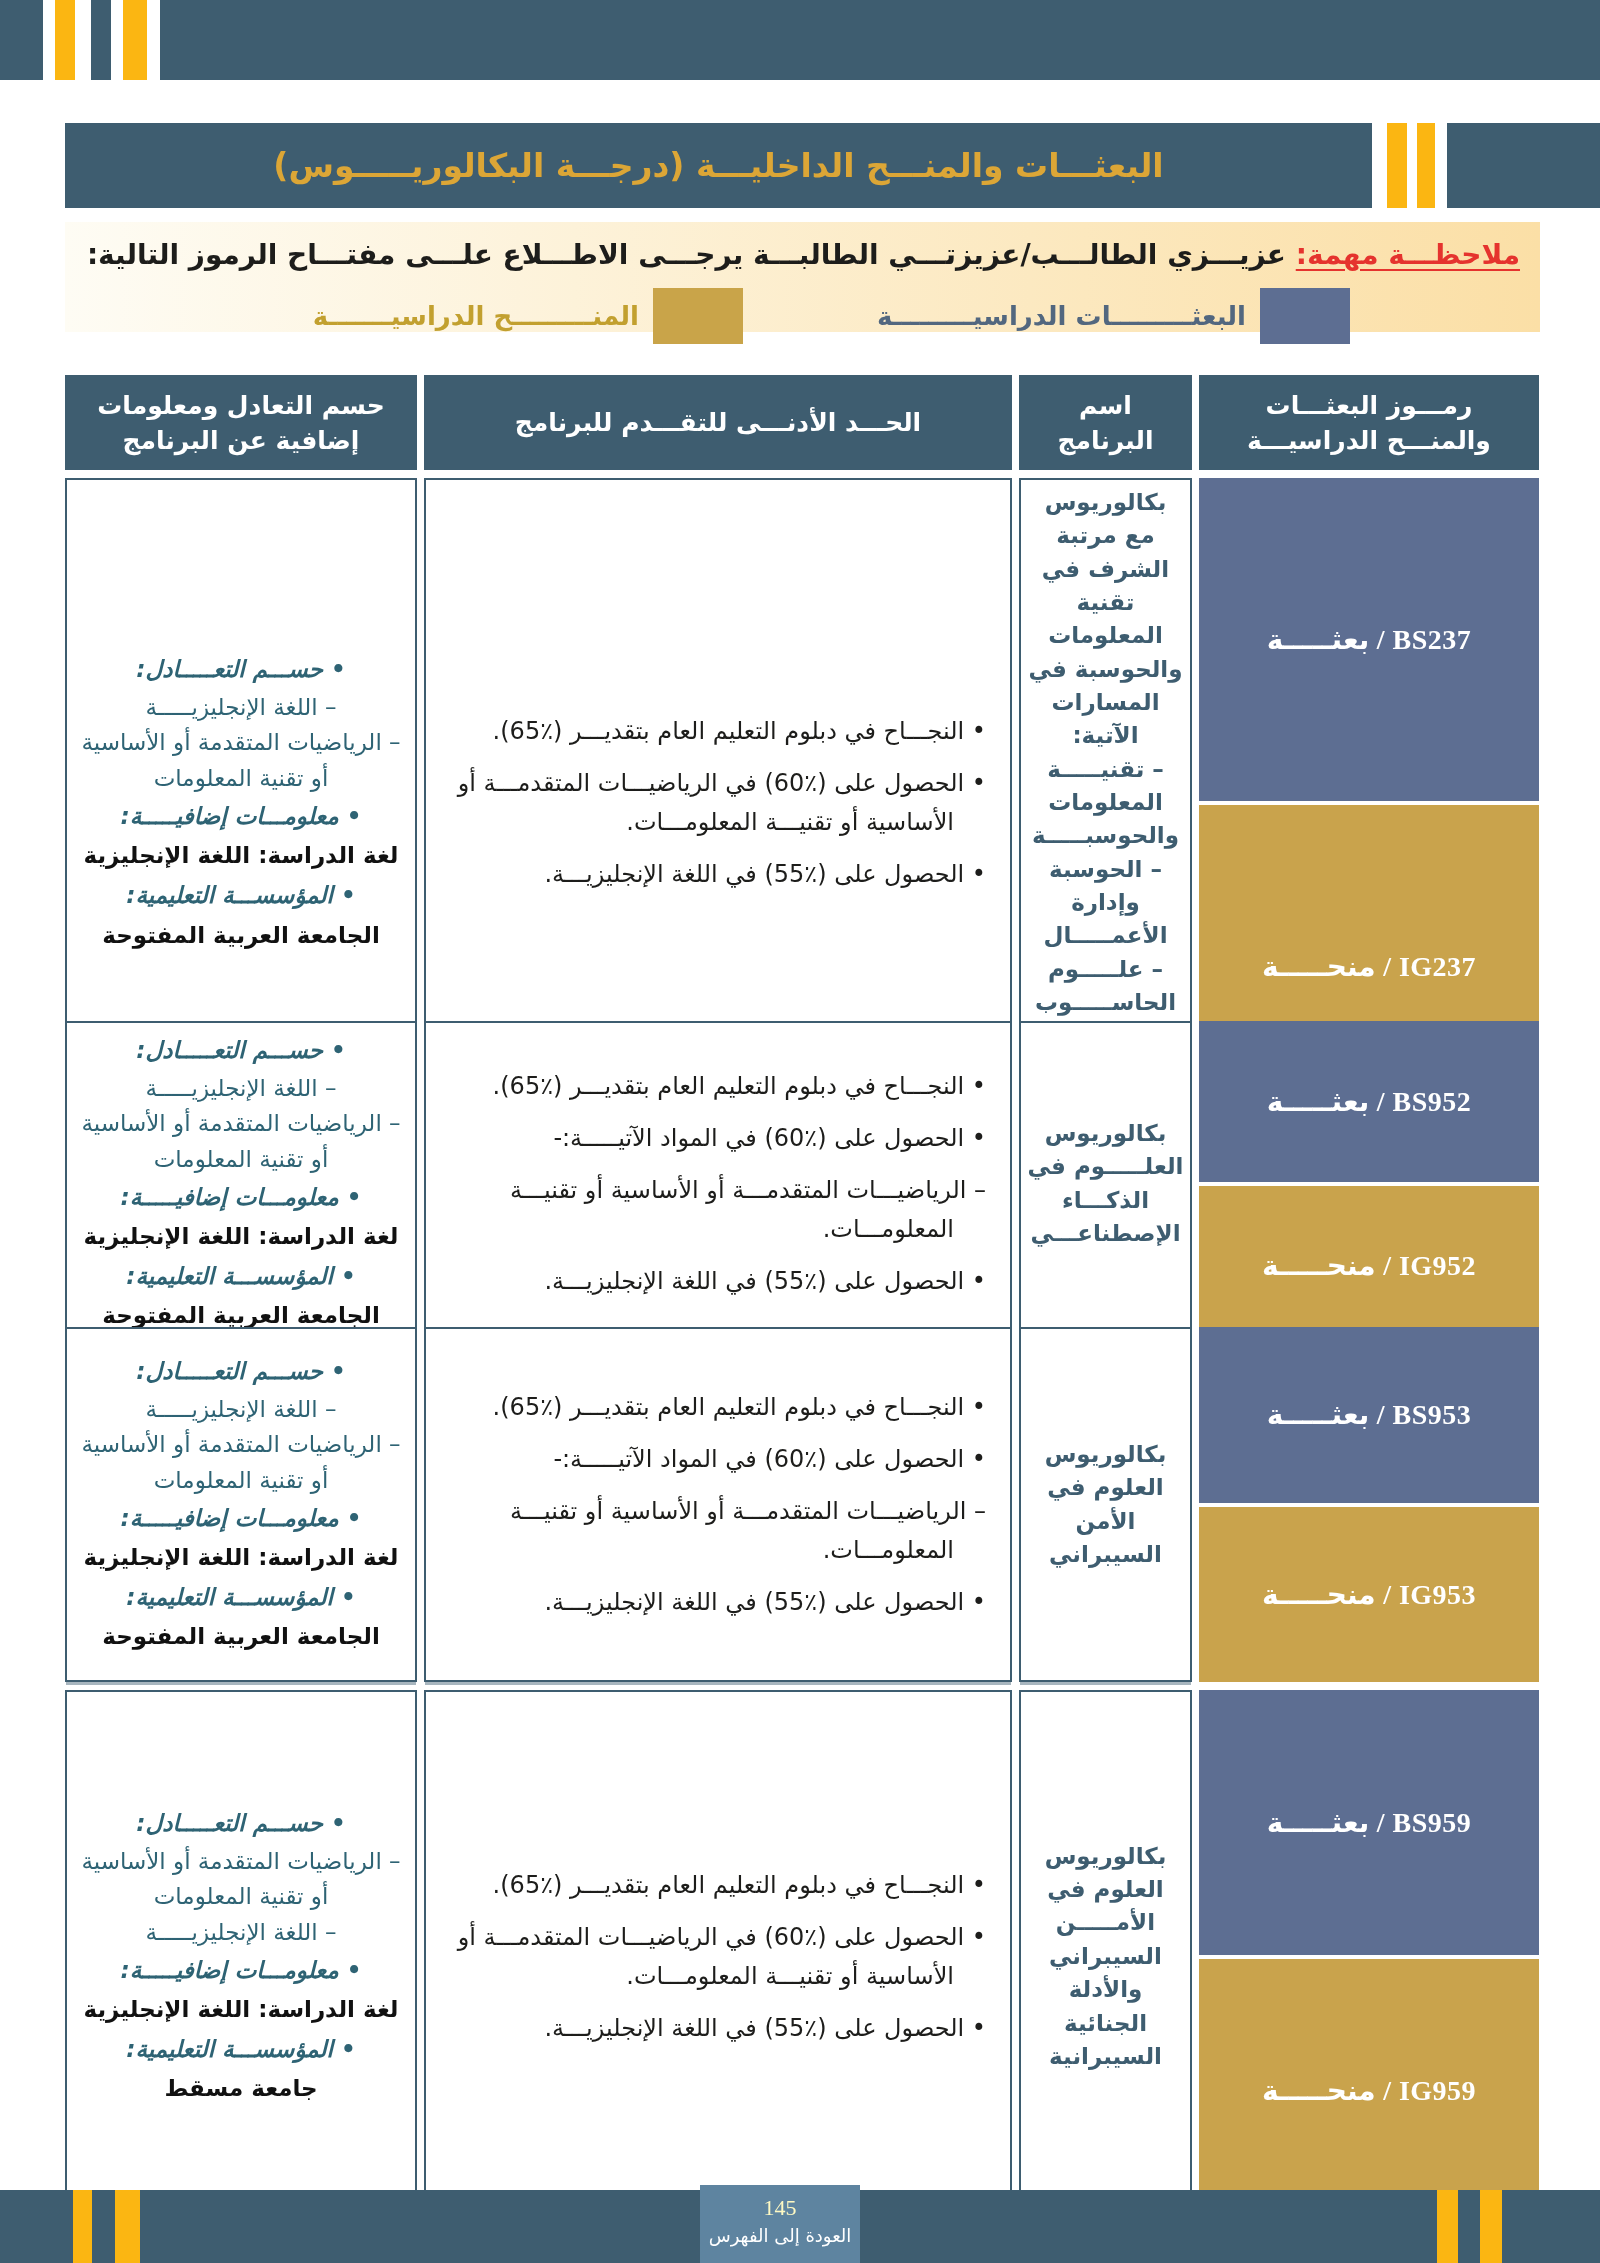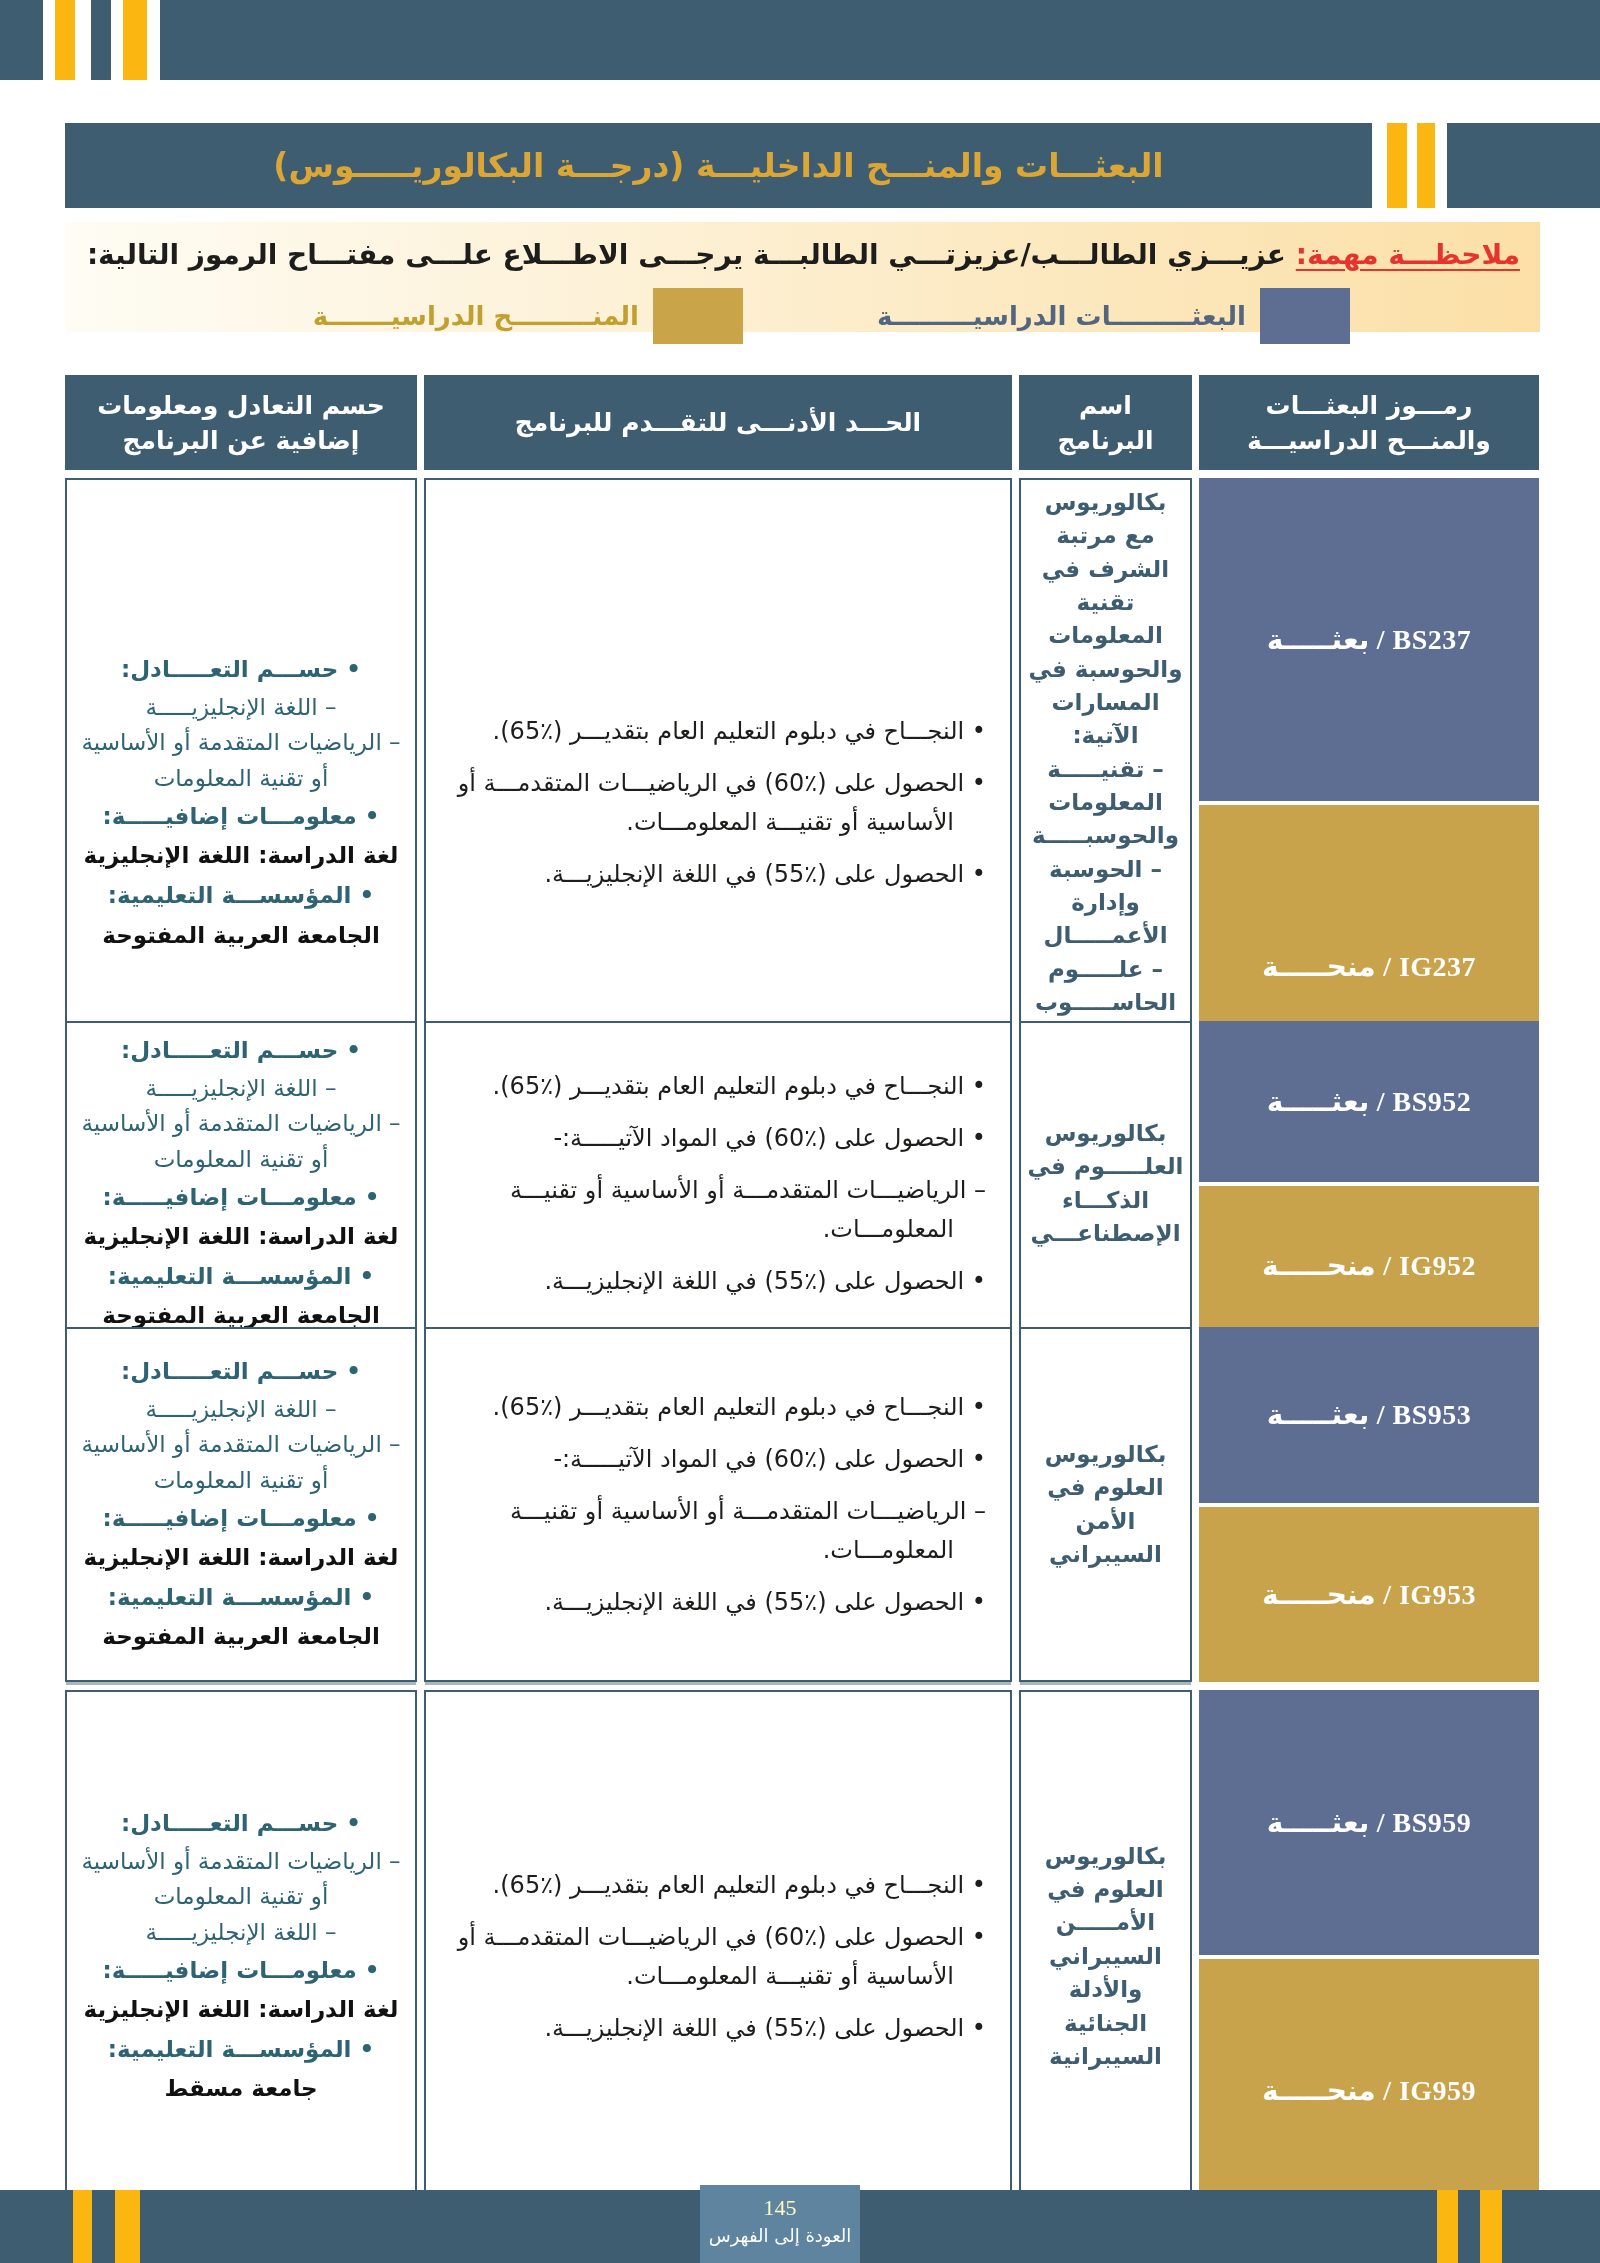--- a/index.html
+++ b/index.html
@@ -49,21 +49,21 @@
   .codes-cell{display:flex;flex-direction:column;gap:4px;}
   .code-box{flex:1;display:flex;align-items:center;justify-content:center;color:#ffffff;
             font-size:28px;font-weight:bold;letter-spacing:.5px;
             font-family:"Liberation Serif","DejaVu Sans",sans-serif;}
   .code-blue{background:#5D6E92;}
   .code-gold{background:#C9A34C;}
   .prog-cell{text-align:center;padding:6px 5px;color:#3E5D70;font-size:23px;font-weight:bold;line-height:1.45;}
   .req-cell{padding:10px 24px;color:#1D1D1B;font-size:24px;line-height:1.6;text-align:right;gap:12px;}
   .req{padding-right:32px;text-indent:-32px;margin:1px 0;}
   .info-cell{text-align:center;padding:8px 8px;font-size:23px;line-height:1.55;}
-  .ih{color:#2E6374;font-weight:bold;margin:2px 0;}
+  .ih{color:#2E6374;font-weight:bold;margin:2px 0;font-style:italic;}
   .it{color:#2E6374;margin:0;}
   .ib{color:#111111;font-weight:bold;margin:2px 0;}
 
   
   .footbar{left:0;top:2190px;width:1600px;height:73px;background:#3E5D70;}
   .footbar .y{position:absolute;top:0;height:73px;background:#FBB612;}
   .foottab{left:700px;top:2185px;width:160px;height:78px;background:#5E84A0;
            display:flex;flex-direction:column;align-items:center;justify-content:flex-start;
            padding-top:10px;box-sizing:border-box;}
   .page-num{color:#fef9c3;font-size:22px;font-family:"Liberation Serif","DejaVu Sans",serif;}

